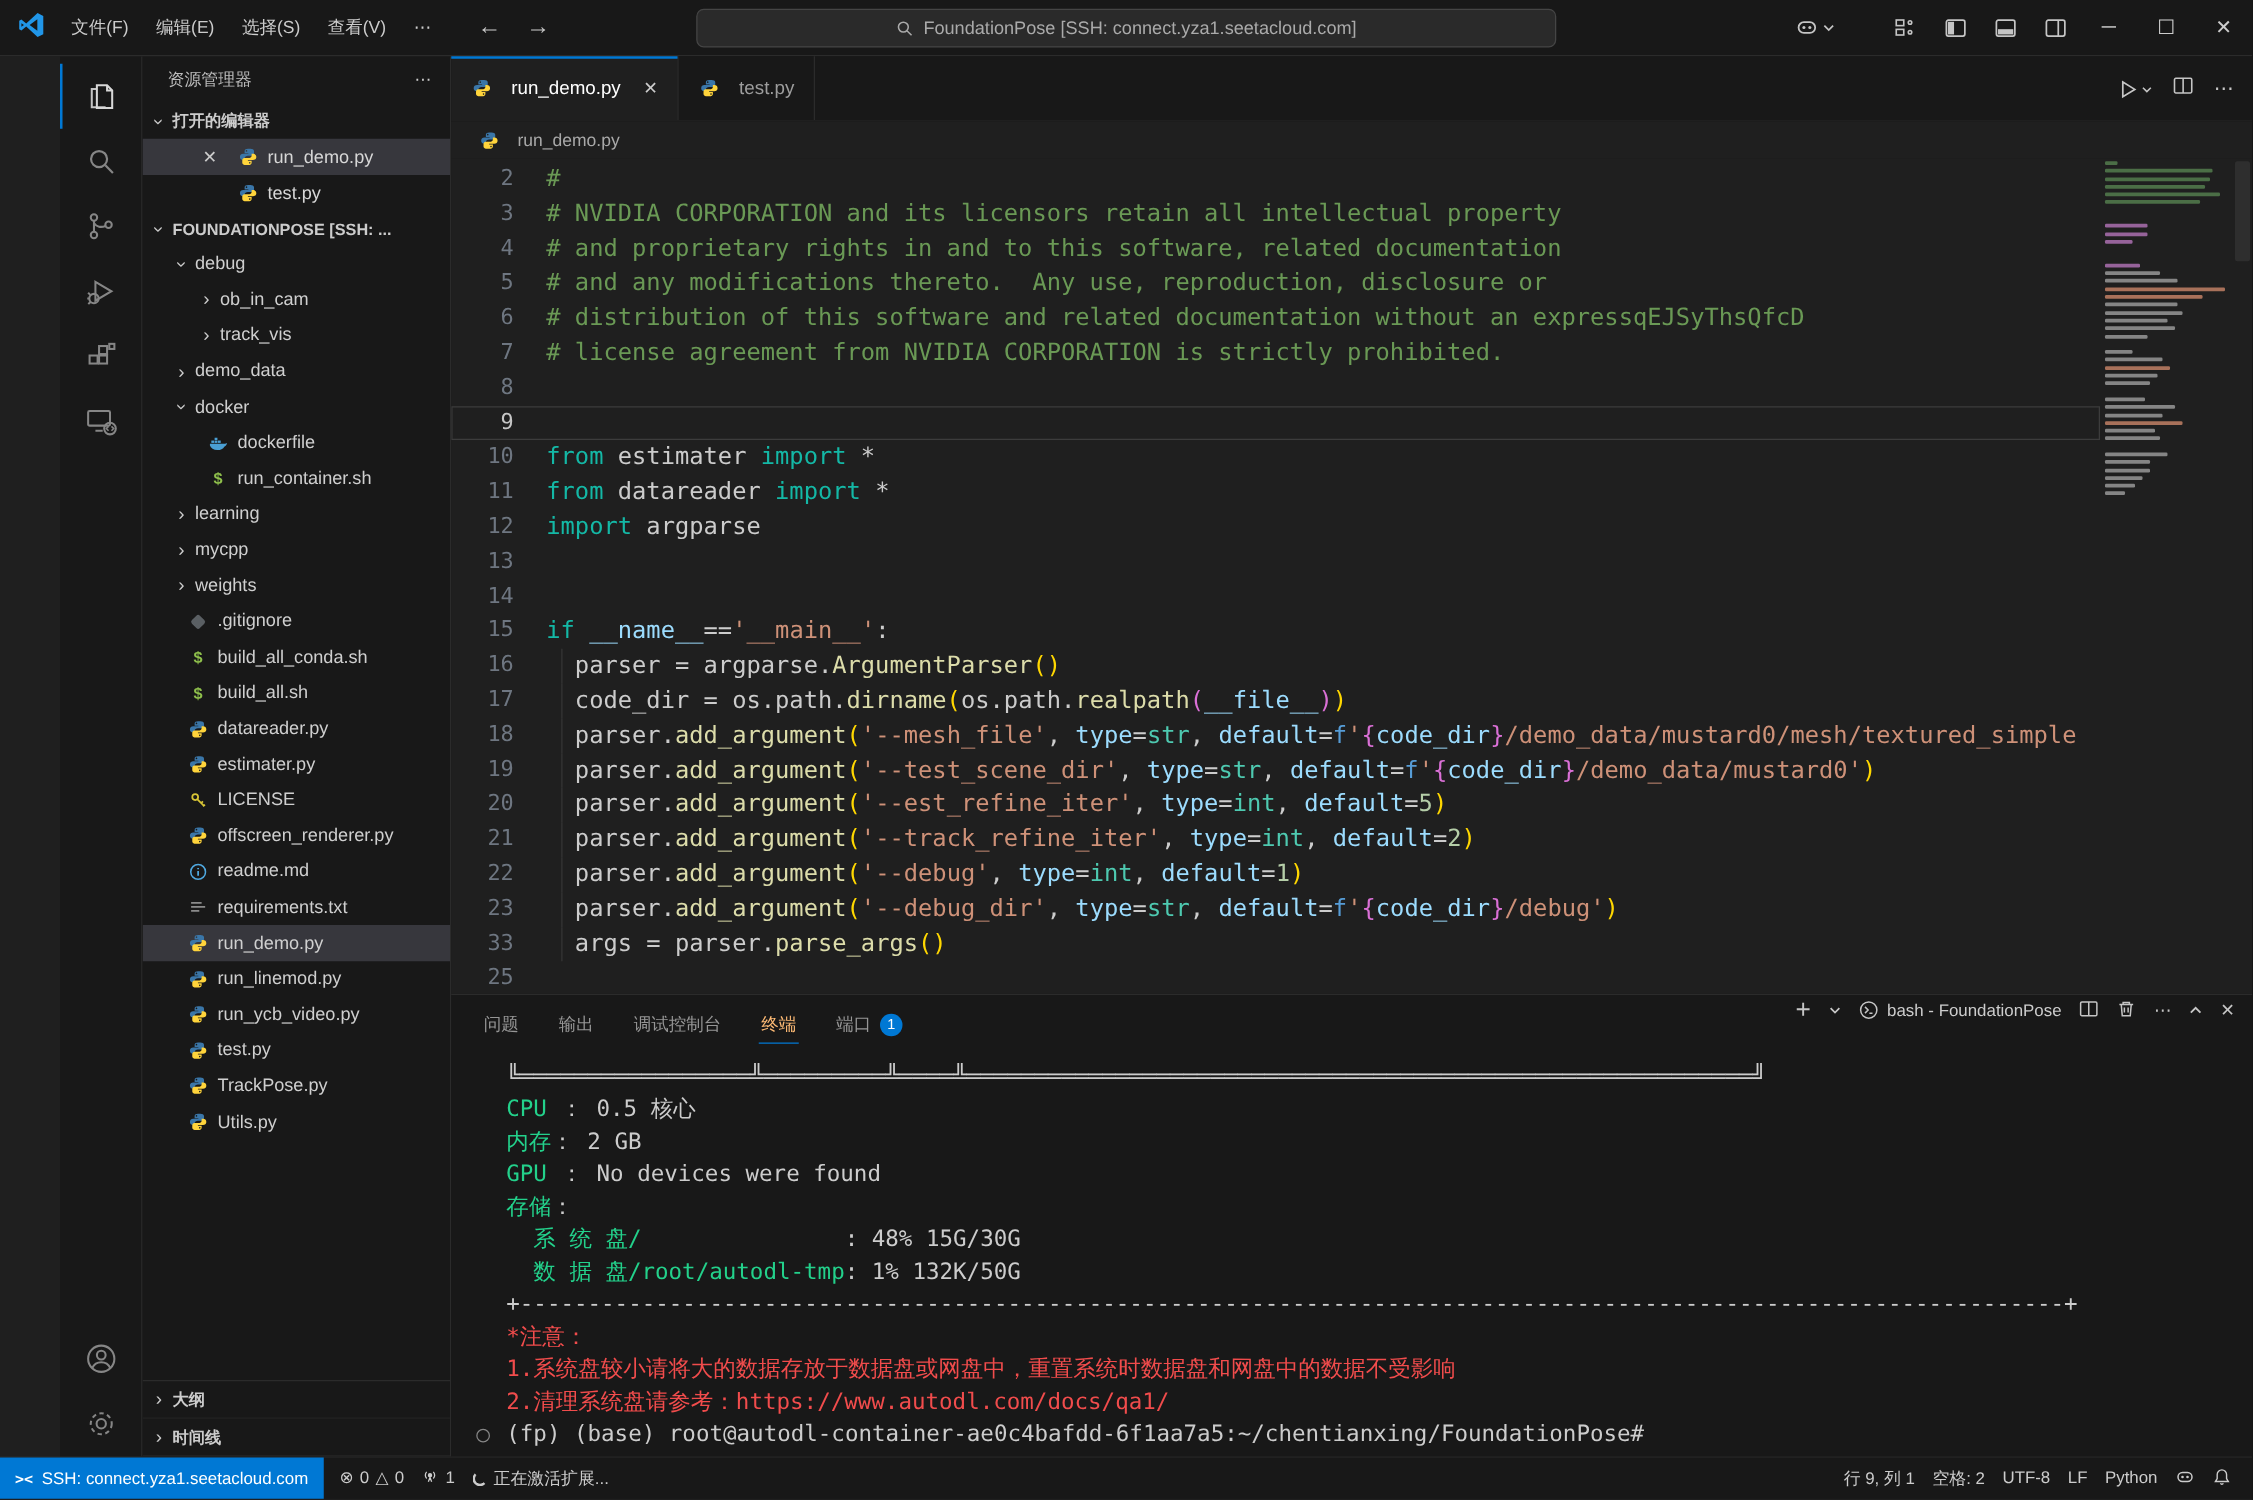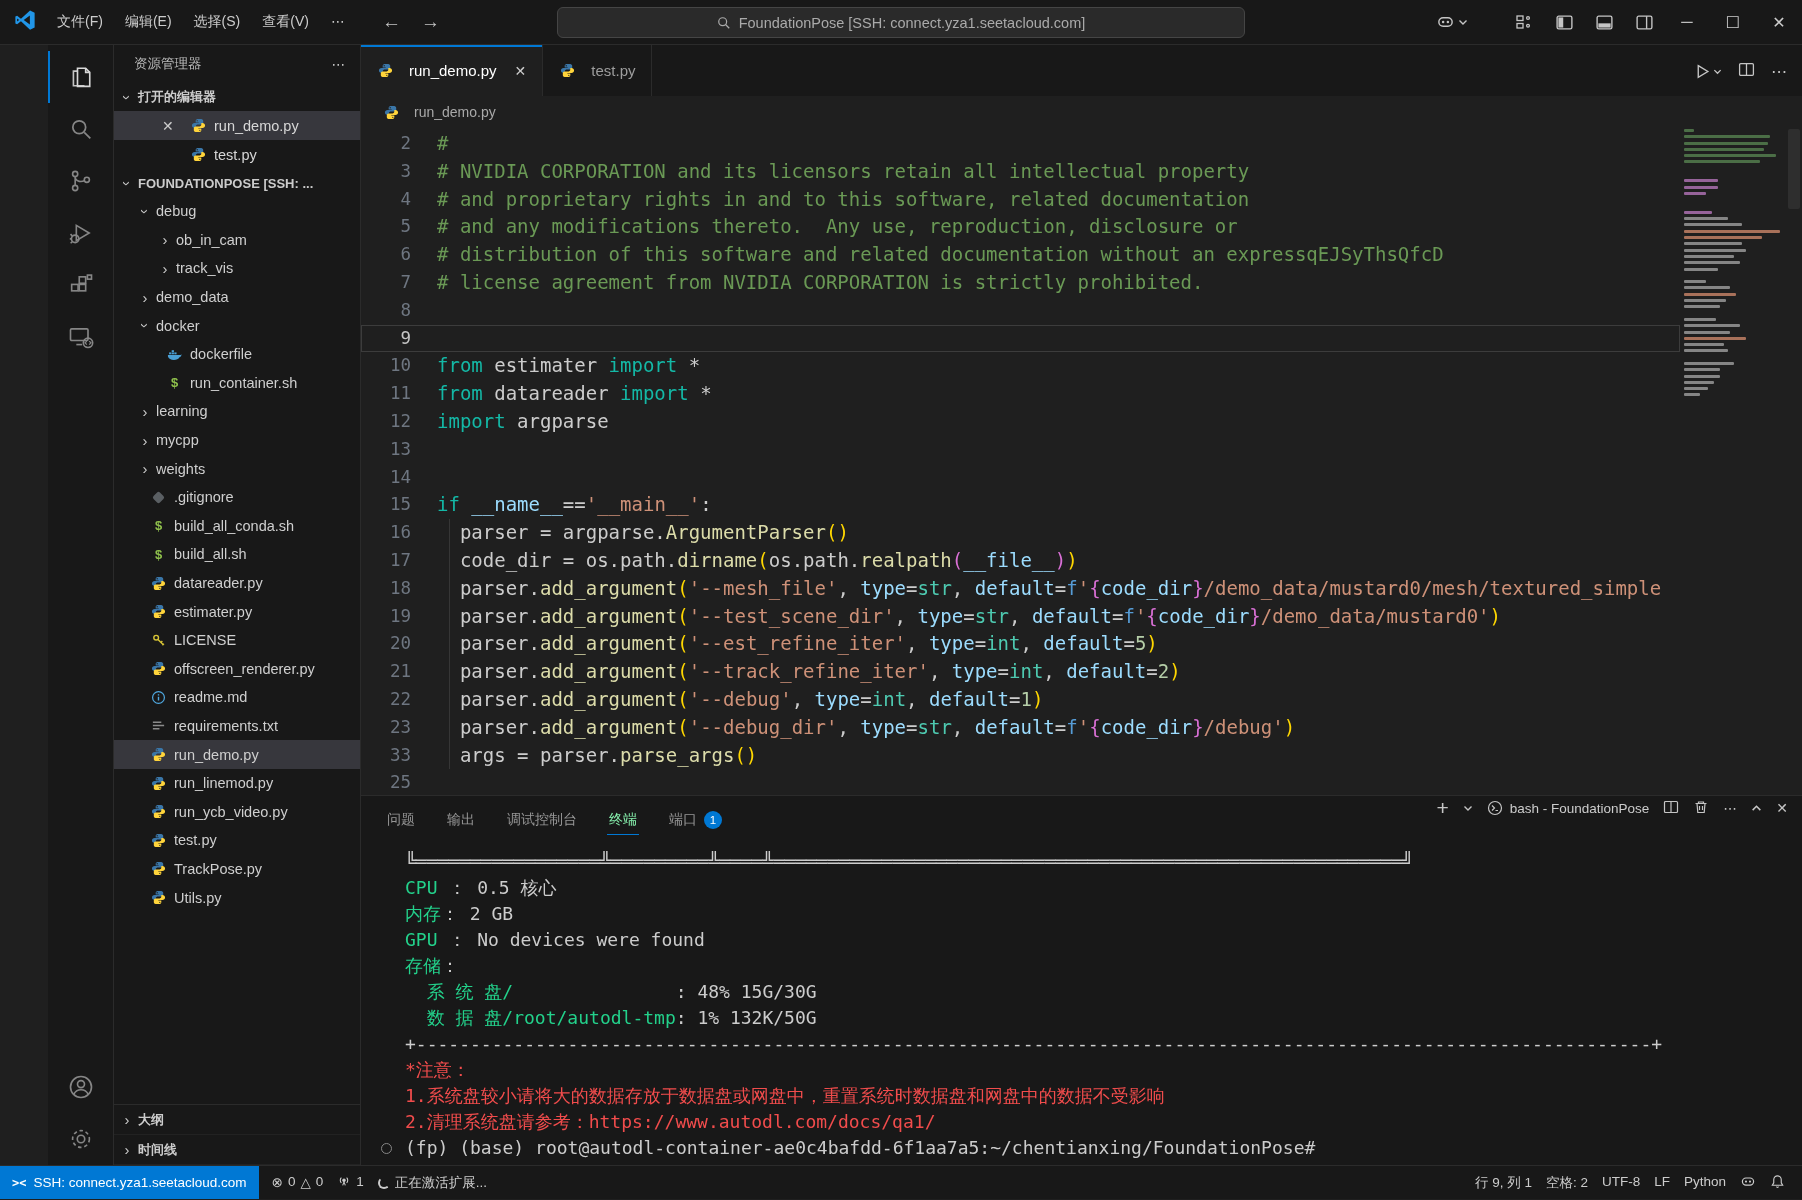--- a/index.html
+++ b/index.html
@@ -89,21 +89,21 @@
 
   .minimap { position:absolute; top:2px; right:18px; width:100px; }
   .mm-row { height:3px; margin-bottom:3.3px; border-radius:1px; }
   .mm-g{background:#4b6e46} .mm-w{background:#858585} .mm-o{background:#a8715a} .mm-m{background:#96639a}
   .vscroll { position:absolute; top:2px; right:2px; width:12px; height:80px; background:#47474766; border-radius:2px;}
 
   
   .panel { flex:1; border-top:1px solid #2b2b2b; background:#181818; display:flex; flex-direction:column; min-height:0;}
   .panel-header { height:48px; display:flex; align-items:flex-start; padding:0 14px 0 24px; position:relative; }
   .ptab { font-size:14px; color:#969696; padding:0 2px; margin-right:28px; height:48px; display:flex; align-items:center; position:relative; gap:7px;}
-  .ptab.active { color:#86efac; }
+  .ptab.active { color:#fdba74; }
   .ptab.active::after { content:""; position:absolute; bottom:9px; left:0; right:0; height:1.5px; background:#0078d4; }
   .pbadge { min-width:18px; height:18px; border-radius:9px; background:#0078d4; color:#ffffff;
             font-size:11.5px; display:flex; align-items:center; justify-content:center; padding:0 4px;}
   .panel-actions { margin-left:auto; display:flex; align-items:center; gap:14px; color:#c5c5c5; font-size:14px;}
   .panel-actions .plus { font-size:21px; font-weight:300; }
   .term-title { display:flex; align-items:center; gap:7px; font-size:13.5px; color:#cccccc; }
 
   .terminal { flex:1; background:#181818; padding:5px 0 0 44px; position:relative; overflow:hidden;
               font-family:"DejaVu Sans Mono","Liberation Mono",monospace; font-size:18px; }
   .term-line { height:26px; line-height:26px; white-space:pre; position:relative; }

